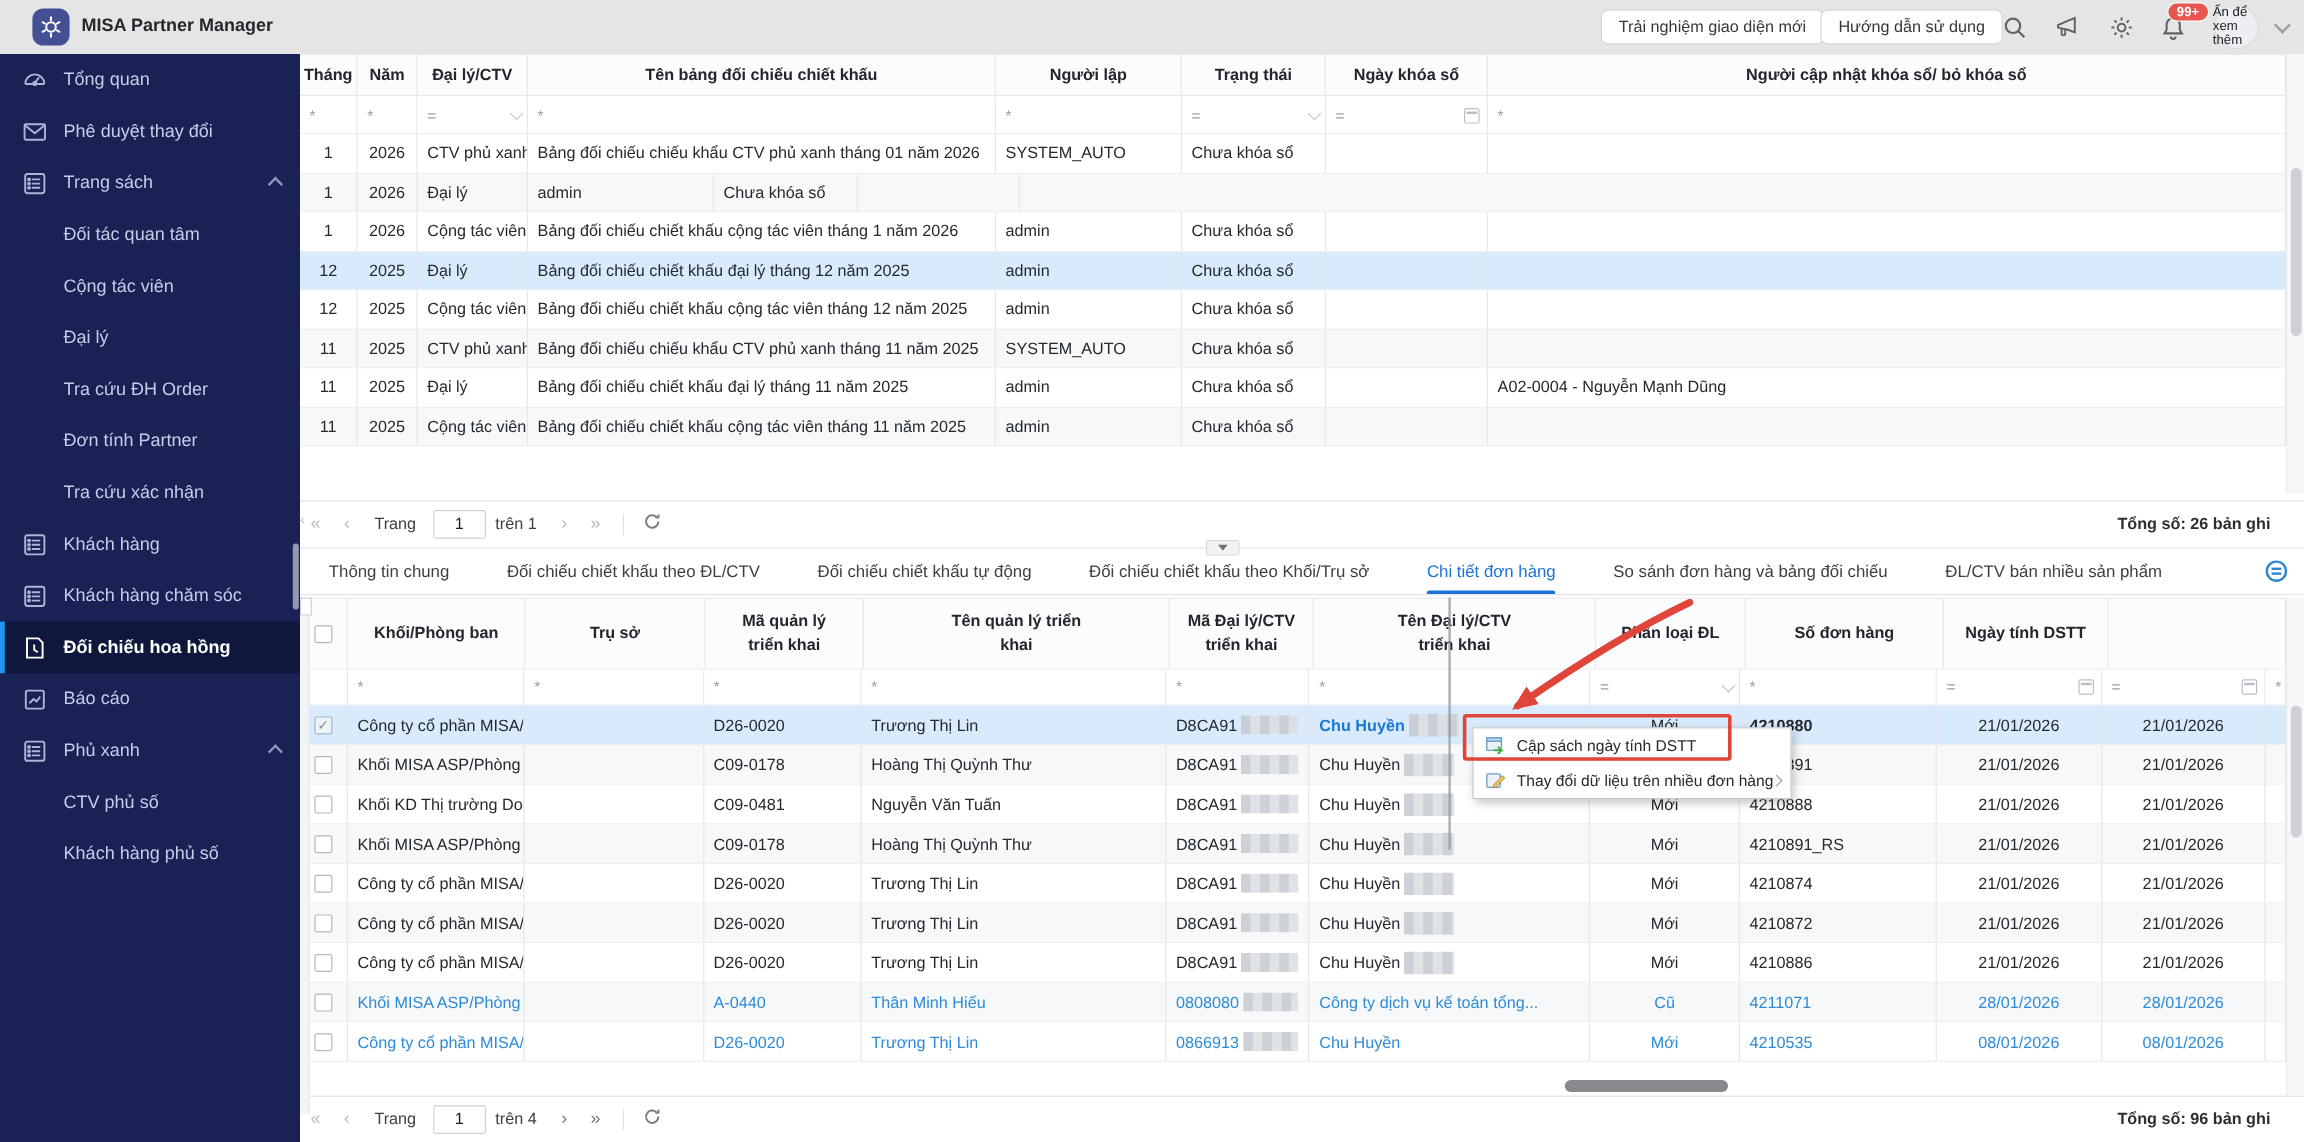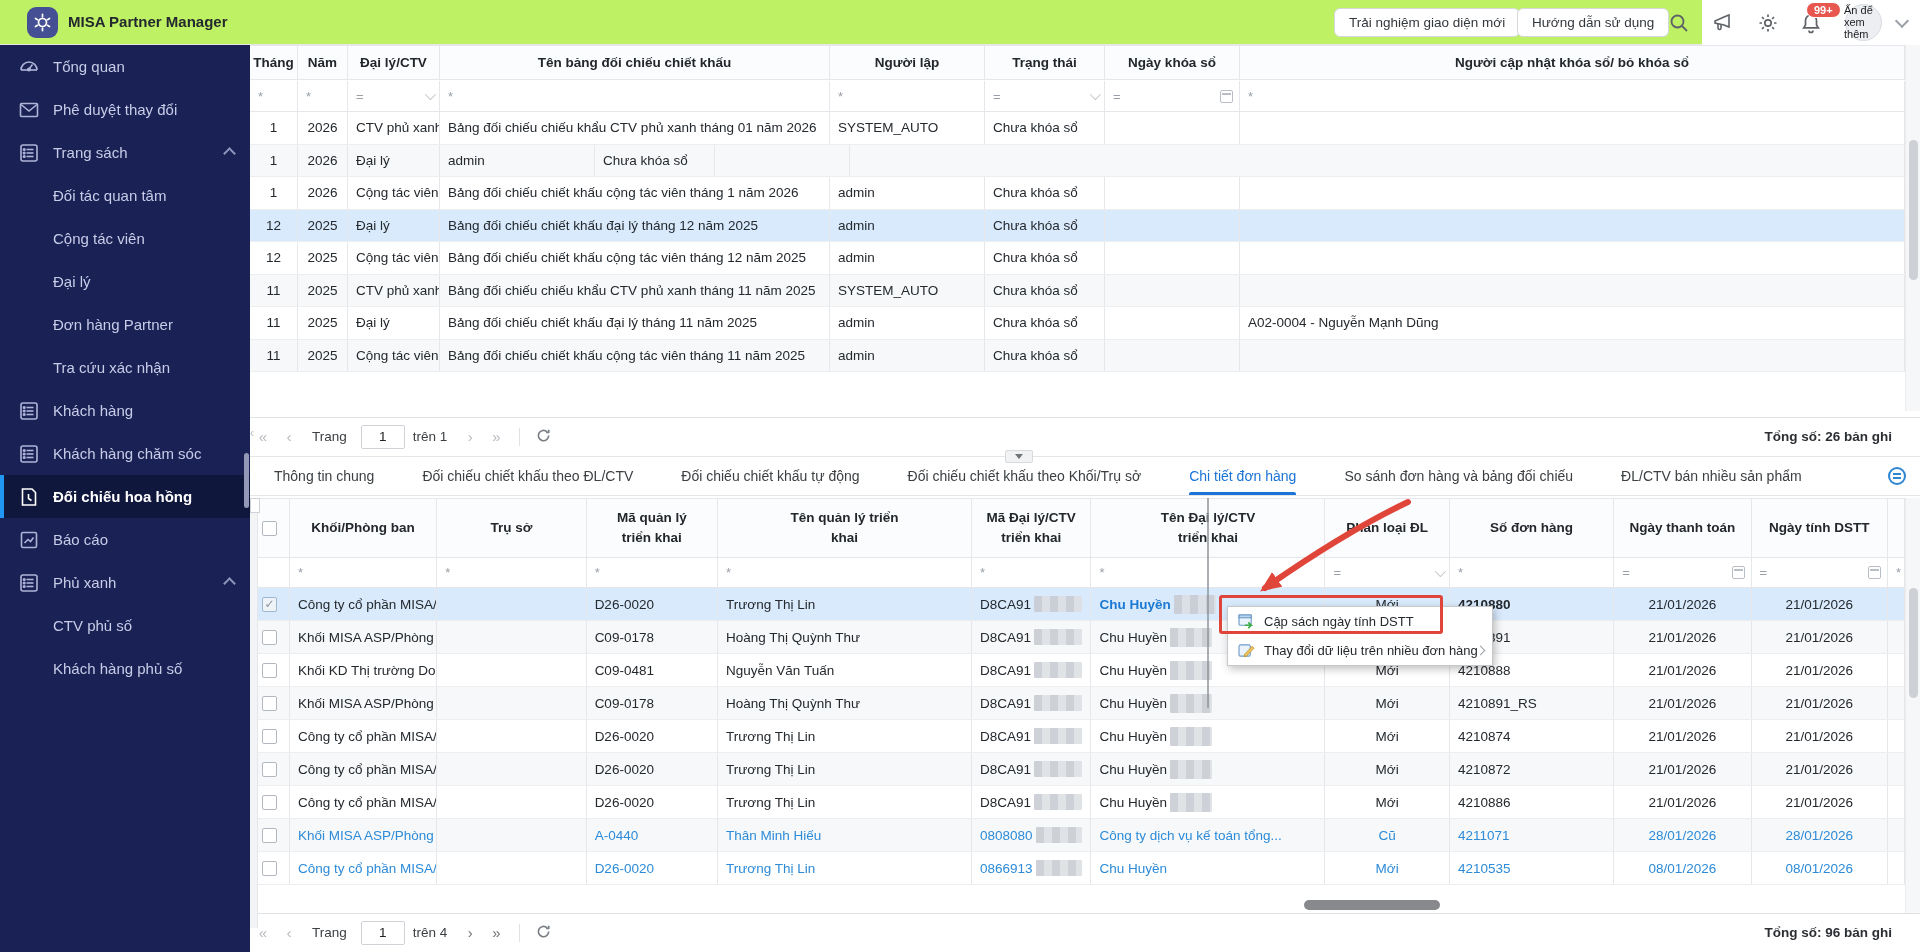--- a/index.html
+++ b/index.html
@@ -1,21 +1,21 @@
 <!DOCTYPE html>
 <html><head>
 <meta charset="utf-8">
 <style>
   * { margin:0; padding:0; box-sizing:border-box; }
   html,body { width:1920px; height:952px; overflow:hidden; background:#fff;
     font-family:"Liberation Sans","DejaVu Sans",sans-serif; }
   .stage { position:relative; width:1920px; height:952px; background:#fff; overflow:hidden; }
 
   
-  .topbar { position:absolute; left:0; top:0; width:1702px; height:45px; background:#bef264;
+  .topbar { position:absolute; left:0; top:0; width:1920px; height:45px; background:#e5e5e5;
     border-bottom:1px solid #e6e6e6; z-index:20; display:flex; align-items:center; }
   .logo-tile { position:absolute; left:27px; top:7px; width:31px; height:31px; border-radius:9px;
     background:#454f94; display:flex; align-items:center; justify-content:center; }
   .app-title { position:absolute; left:68px; top:13px; font-size:15px; font-weight:bold; color:#24292e; }
   .tb-btn { position:absolute; top:8px; height:29px; padding:0 14px; border:1px solid #d5d7da; border-radius:6px;
     background:#fff; font-size:13.5px; color:#33383d; display:flex; align-items:center; white-space:nowrap; }
   .tb-icon { position:absolute; top:12px; width:22px; height:22px; color:#5f6368; }
   .badge { position:absolute; left:1806px; top:2px; background:#e8574f; color:#fff; font-size:11px; font-weight:bold;
     padding:1px 7px; border-radius:9px; border:1px solid #fff; z-index:3; }
   .avatar { position:absolute; left:1845px; top:4px; width:37px; height:37px; border-radius:50%;
@@ -227,21 +227,24 @@
         <div class="sb-item sub">
           <span>Đối tác quan tâm</span>
         </div>
         <div class="sb-item sub">
           <span>Cộng tác viên</span>
         </div>
         <div class="sb-item sub">
           <span>Đại lý</span>
         </div>
         <div class="sb-item sub">
-          <span>Đơn hàng Partner</span>
+          <span>Tra cứu ĐH Order</span>
+        </div>
+        <div class="sb-item sub">
+          <span>Đơn tính Partner</span>
         </div>
         <div class="sb-item sub">
           <span>Tra cứu xác nhận</span>
         </div>
         <div class="sb-item">
           <span class="sb-ic"><svg viewBox="0 0 22 22" fill="none" stroke="currentColor" stroke-width="1.6">
               <rect x="3" y="3" width="16" height="16" rx="2"></rect>
               <line x1="8.5" y1="7.5" x2="15.5" y2="7.5"></line>
               <line x1="8.5" y1="11" x2="15.5" y2="11"></line>
               <line x1="8.5" y1="14.5" x2="15.5" y2="14.5"></line>
@@ -509,23 +512,20 @@
         </div>
         <div class="cell th" style="width: 235px;">
           <span style="max-width: 120px; white-space: normal;">Tên Đại lý/CTV triển khai</span>
         </div>
         <div class="cell th" style="width: 125px;">
           <span>Phân loại ĐL</span>
         </div>
         <div class="cell th" style="width: 165px;">
           <span>Số đơn hàng</span>
         </div>
-        <div class="cell th" style="width: 138px;">
-          <span style="max-width: 120px; white-space: normal;">Ngày thanh toán</span>
-        </div>
         <div class="cell th" style="width: 137px;">
           <span style="max-width: 120px; white-space: normal;">Ngày tính DSTT</span>
         </div>
         <div class="cell th" style="flex: 1 1 0%;">
           <span></span>
         </div>
       </div>
     <div id="bot-filter" class="hrow">
         <div class="cell tf" style="width: 40px;"></div>
         <div class="cell tf" style="width: 148px;">

